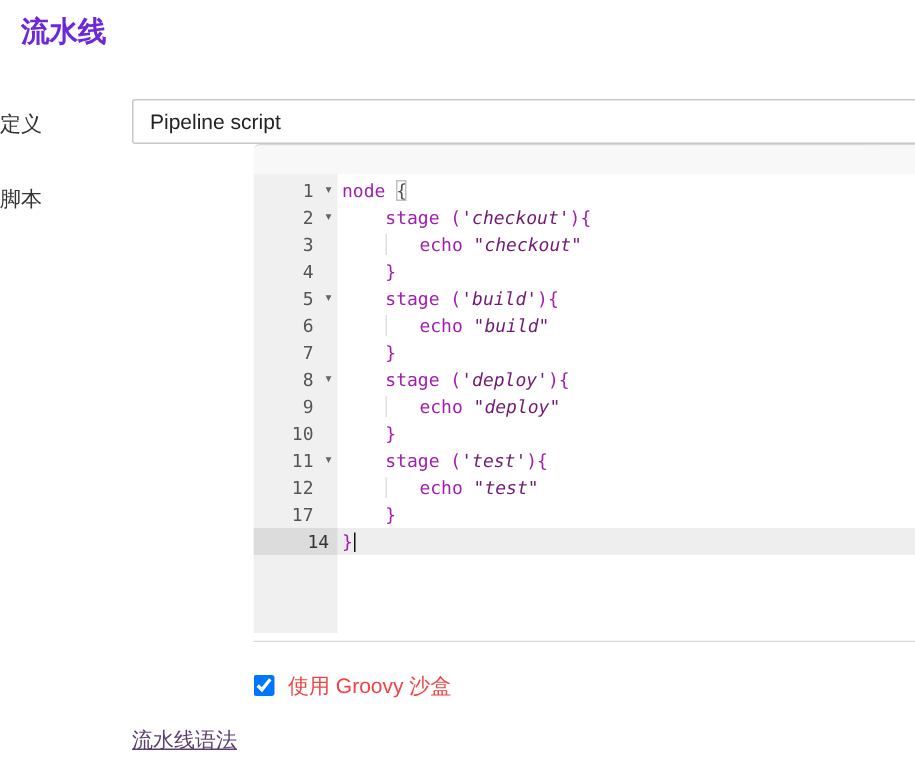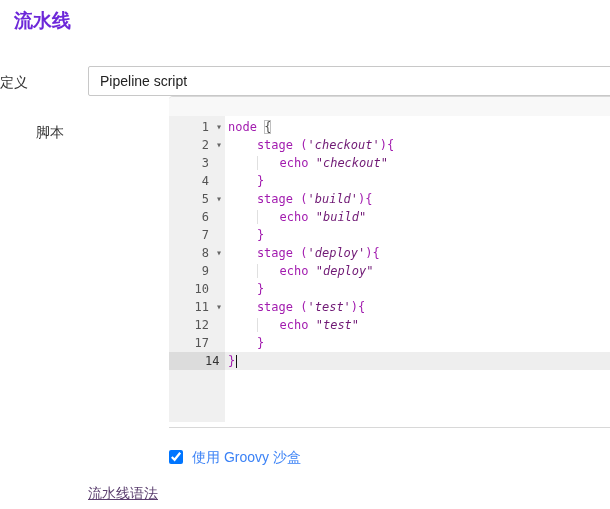--- a/index.html
+++ b/index.html
@@ -10,21 +10,21 @@
     background: #ffffff;
     font-family: "Liberation Sans", sans-serif;
     color: #333;
   }
   .page-title {
     position: absolute; left: 14px; top: 8px;
     font-size: 19px; font-weight: bold; color: #6d28d9;
   }
   .field-label { position: absolute; font-size: 14px; color: #333; }
   .def-label { left: 0; top: 74px; width: 78px; }
-  .script-label { left: 0; top: 124px; width: 158px; margin-left: 36px; }
+  .script-label { left: 0; top: 124px; width: 158px; }
   .def-select {
     position: absolute; left: 88px; top: 66px; width: 530px; height: 30px;
     background: #fff; border: 1px solid #c8c8c8; border-radius: 2px;
     font-size: 14px; color: #222; line-height: 28px; padding-left: 11px;
     cursor: default;
   }
   
   .editor {
     position: absolute; left: 169px; top: 96px; width: 449px; height: 332px;
     border-top: 1px solid #d8d8d8; border-bottom: 1px solid #d8d8d8;
@@ -62,21 +62,21 @@
     display: inline-block; width: 1px; height: 13px;
     background: #111; vertical-align: middle; margin-left: 1px;
   }
   
   .sandbox-row { position: absolute; left: 169px; top: 449px; height: 18px; }
   .sandbox-row input {
     position: absolute; left: 0; top: 1px; width: 14px; height: 14px;
   }
   .sandbox-row label {
     position: absolute; left: 23px; top: 0; white-space: nowrap;
-    font-size: 14px; color: #3b82f6; line-height: 17px;
+    font-size: 14px; color: #ef4444; line-height: 17px;
   }
   .syntax-link {
     position: absolute; left: 88px; top: 485px;
     font-size: 14px; color: #5a3e6e; text-decoration: underline;
     cursor: pointer; white-space: nowrap;
   }
 </style>
 </head>
 <body>
 

